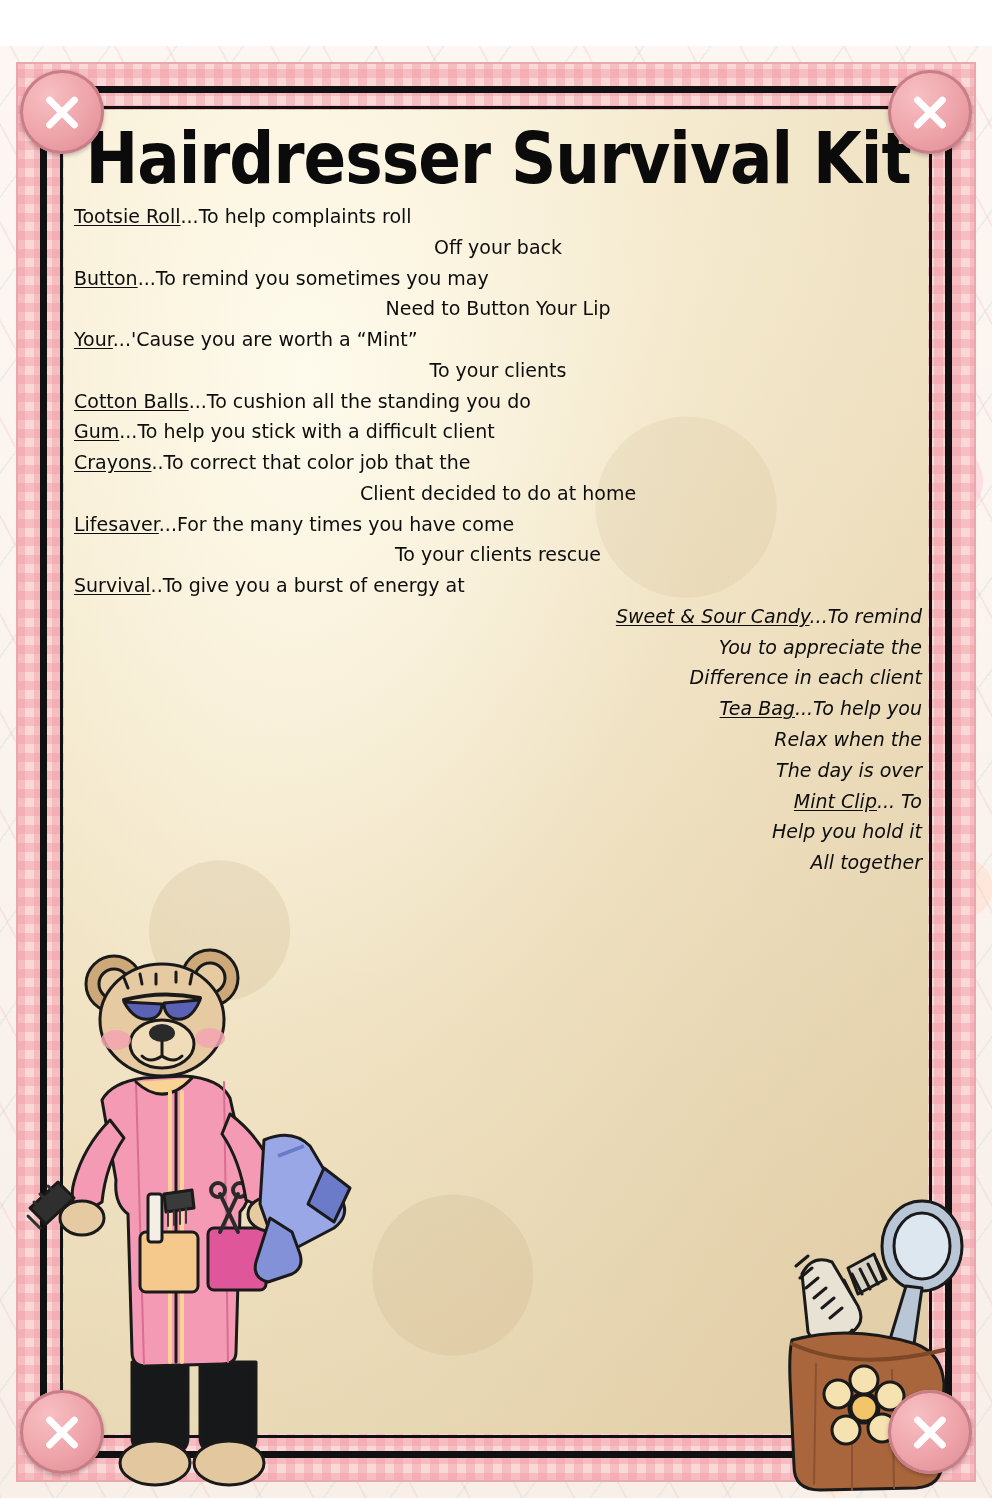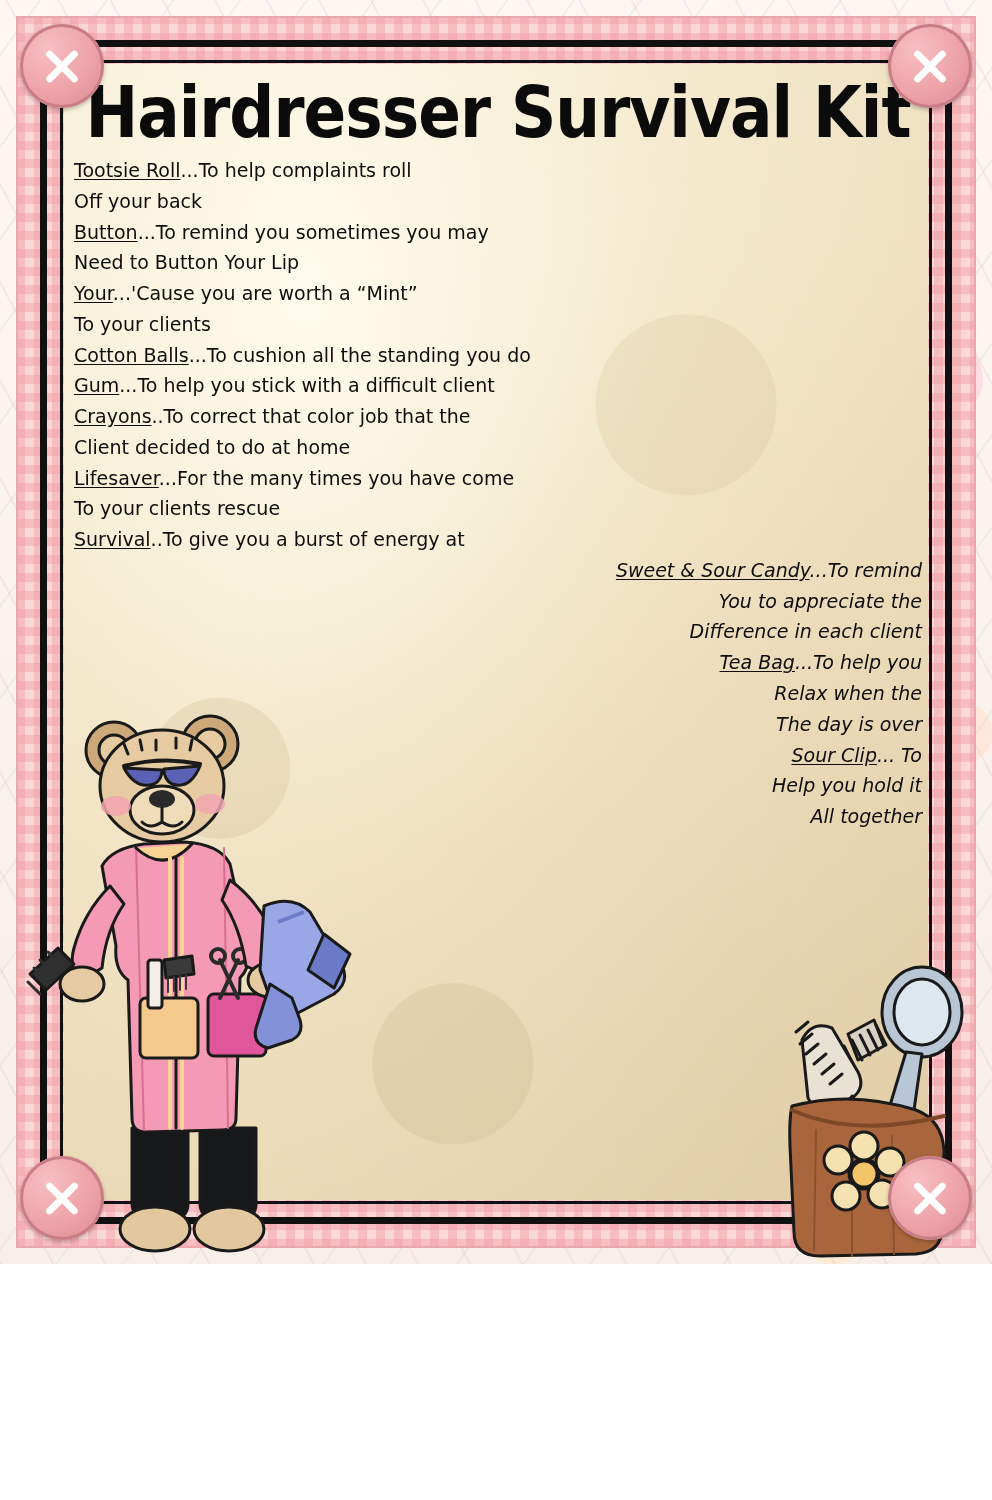--- a/index.html
+++ b/index.html
@@ -3,23 +3,24 @@
 <meta charset="utf-8">
 <style>
   html, body {
     margin: 0;
     padding: 0;
     background: #ffffff;
   }
   .page {
     position: relative;
     width: 992px;
-    height: 1264px;
+    height: 1452px;
     overflow: hidden;
     font-family: "DejaVu Sans", sans-serif;
+    margin-top: 46px;
   }
 
   
   .wallpaper {
     position: absolute;
     inset: 0;
     background:
       radial-gradient(circle at 12% 8%, rgba(255,214,220,0.85) 0 38px, transparent 39px),
       radial-gradient(circle at 30% 22%, rgba(214,238,228,0.8) 0 30px, transparent 31px),
       radial-gradient(circle at 52% 6%, rgba(255,232,200,0.8) 0 26px, transparent 27px),
@@ -132,21 +133,21 @@
   }
   .lines {
     font-family: "DejaVu Sans", sans-serif;
     font-size: 19px;
     color: #0d0d0d;
     line-height: 1.62;
   }
   .line { white-space: nowrap; }
   .ln-left  { text-align: left; }
   .ln-right { text-align: right; font-style: italic; }
-  .ln-center{ text-align: left; }
+  .ln-center{ text-align: center; }
   .kw { text-decoration: underline; text-underline-offset: 2px; }
 
   
   .bear {
     position: absolute;
     left: 24px;
     bottom: 6px;
     width: 330px;
     height: 560px;
     z-index: 30;
@@ -204,21 +205,21 @@
         <div class="line ln-center"><span>Client decided to do at home</span></div>
         <div class="line ln-left"><span class="kw">Lifesaver</span><span>...For the many times you have come</span></div>
         <div class="line ln-center"><span>To your clients rescue</span></div>
         <div class="line ln-left"><span class="kw">Survival</span><span>..To give you a burst of energy at</span></div>
         <div class="line ln-right"><span class="kw">Sweet &amp; Sour Candy</span><span>...To remind</span></div>
         <div class="line ln-right"><span>You to appreciate the</span></div>
         <div class="line ln-right"><span>Difference in each client</span></div>
         <div class="line ln-right"><span class="kw">Tea Bag</span><span>...To help you</span></div>
         <div class="line ln-right"><span>Relax when the</span></div>
         <div class="line ln-right"><span>The day is over</span></div>
-        <div class="line ln-right"><span class="kw">Sour Clip</span><span>... To</span></div>
+        <div class="line ln-right"><span class="kw">Mint Clip</span><span>... To</span></div>
         <div class="line ln-right"><span>Help you hold it</span></div>
         <div class="line ln-right"><span>All together</span></div>
       </div>
   </div>
 
   <div class="bear">
     <svg viewBox="0 0 330 560" width="330" height="560" xmlns="http://www.w3.org/2000/svg">
       <g stroke="#1a1a1a" stroke-width="3" stroke-linejoin="round" stroke-linecap="round">
 
         <path d="M108 430 L108 505 Q108 520 124 520 L150 520 Q164 520 164 505 L164 430 Z" fill="#17181a"></path>

